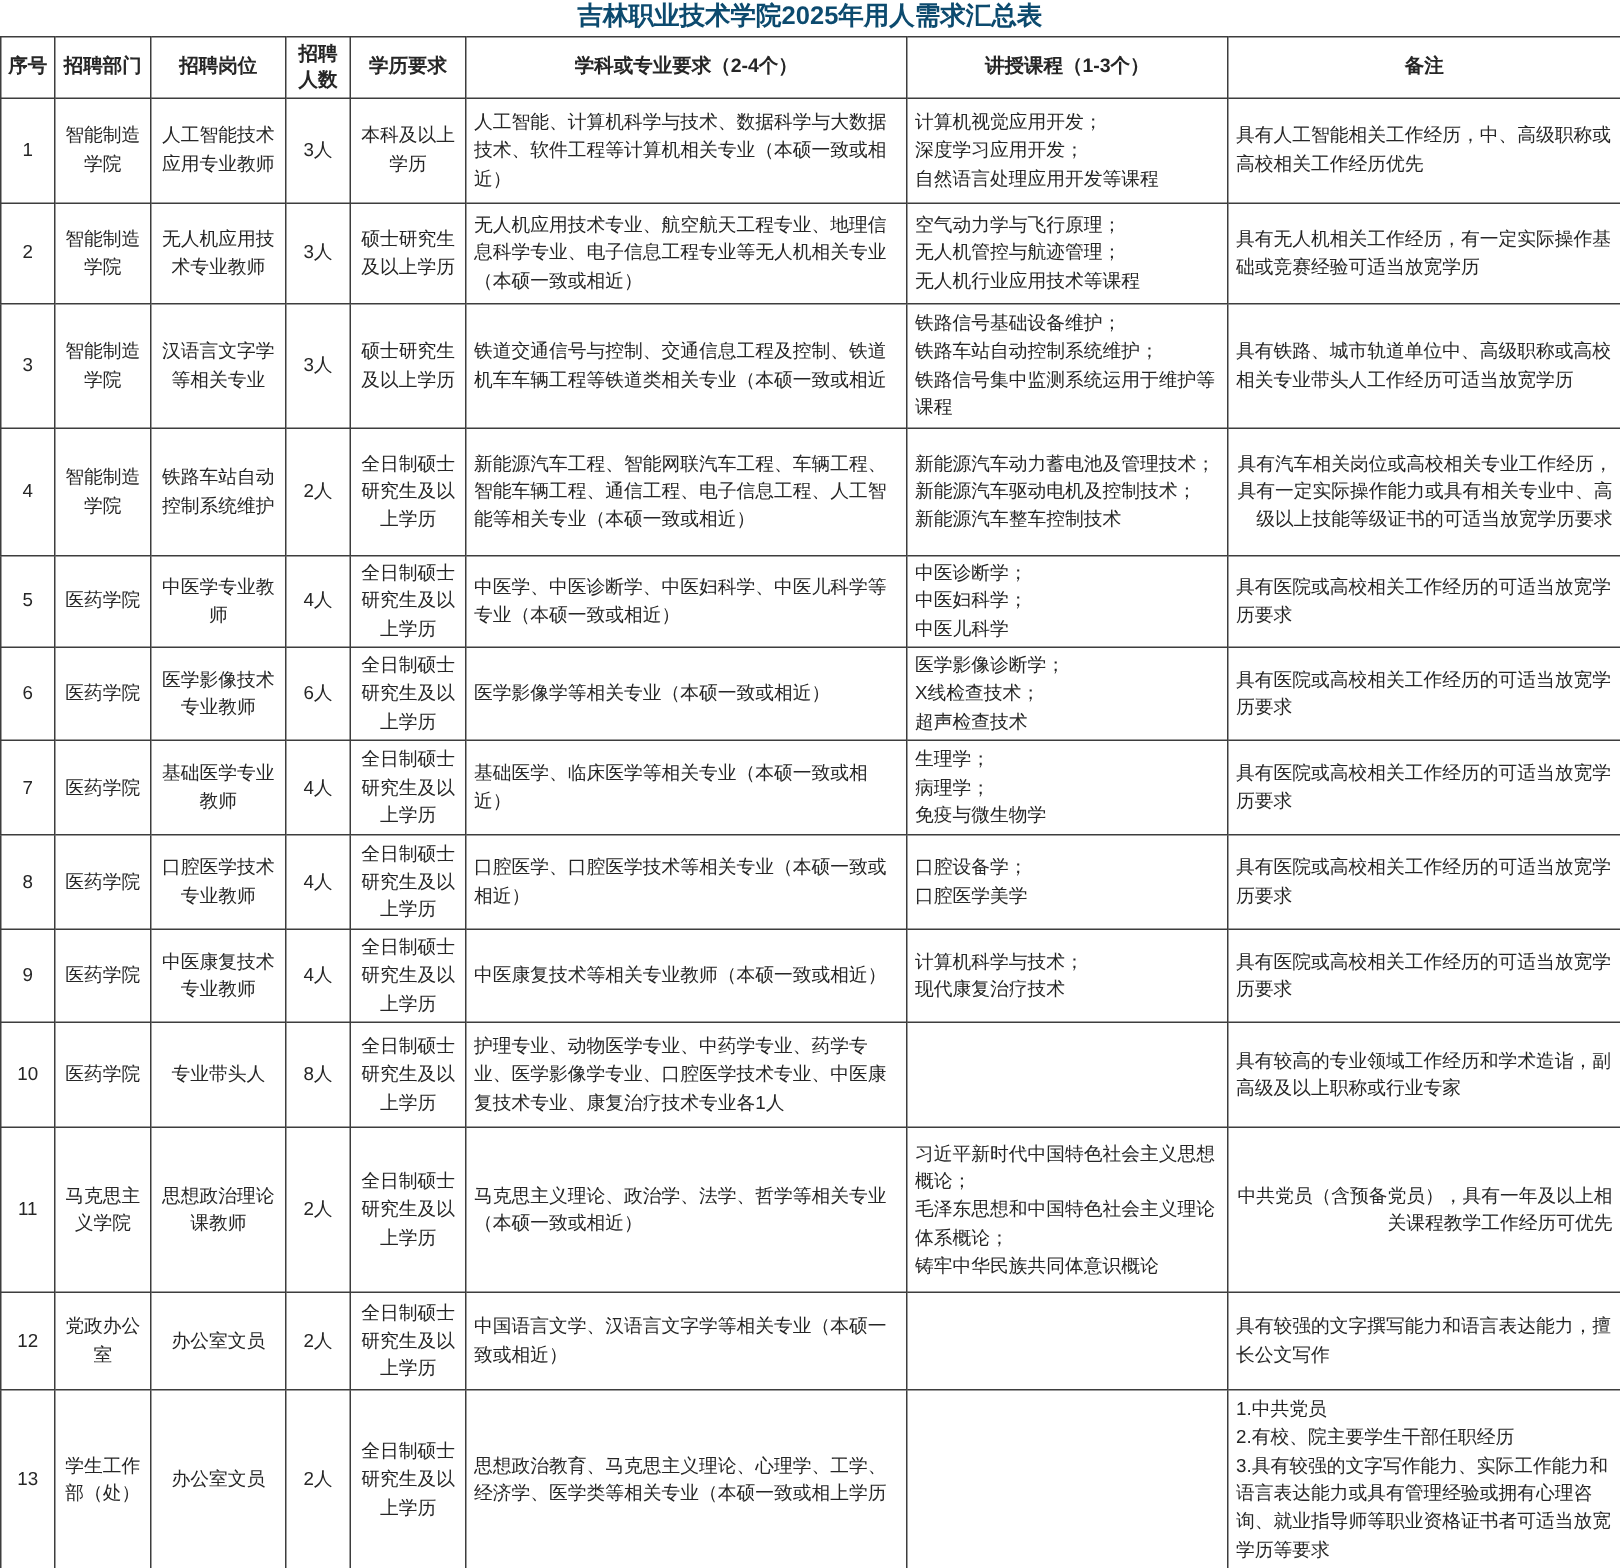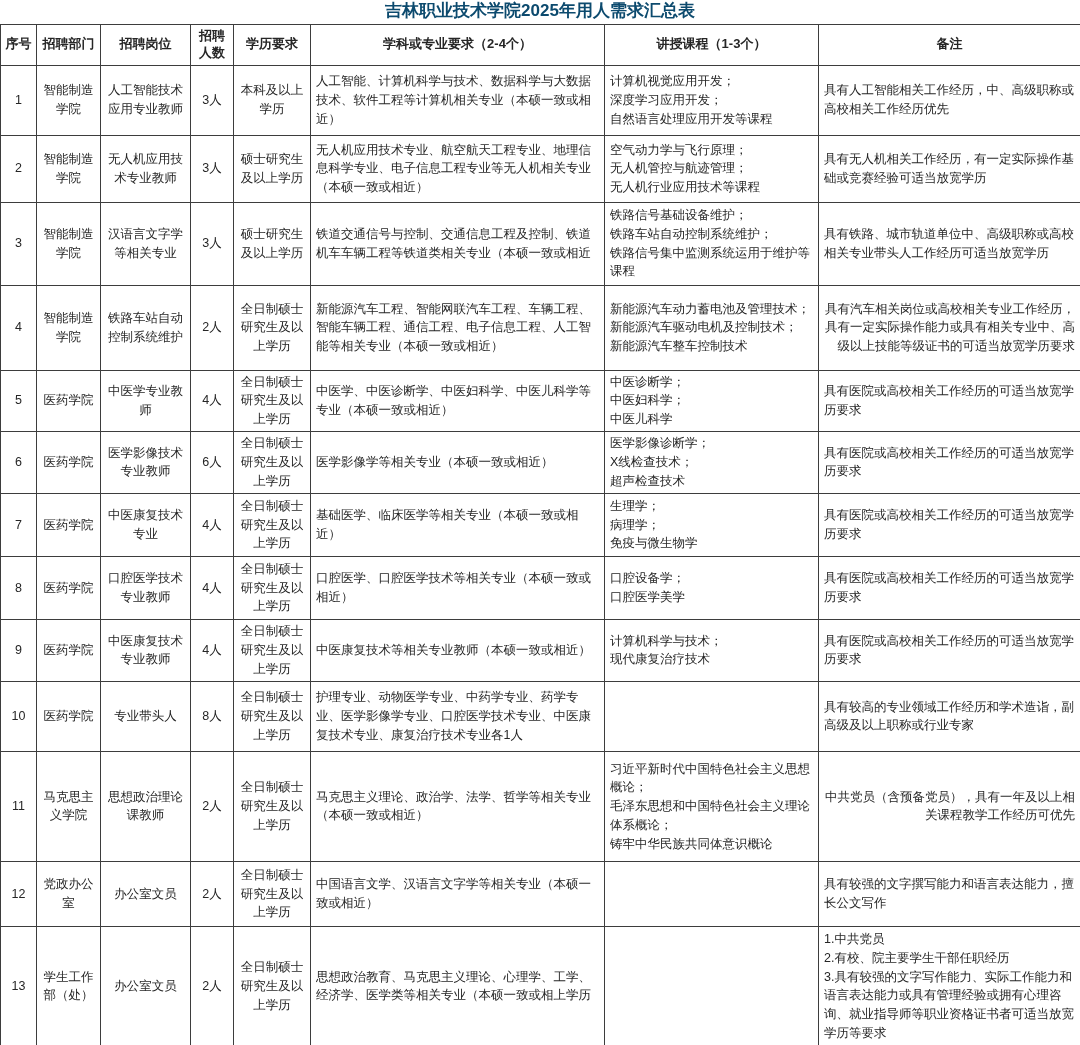--- a/index.html
+++ b/index.html
@@ -149,21 +149,21 @@
           <td class="c-center">全日制硕士研究生及以上学历</td>
           <td class="c-left">医学影像学等相关专业（本硕一致或相近）</td>
           <td class="c-left c-pre">医学影像诊断学；
 X线检查技术；
 超声检查技术</td>
           <td class="c-left c-pre">具有医院或高校相关工作经历的可适当放宽学历要求</td>
         </tr>
         <tr style="height: 63px;">
           <td class="c-center">7</td>
           <td class="c-center">医药学院</td>
-          <td class="c-center">中医康复技术专业</td>
+          <td class="c-center">基础医学专业教师</td>
           <td class="c-center">4人</td>
           <td class="c-center">全日制硕士研究生及以上学历</td>
           <td class="c-left">基础医学、临床医学等相关专业（本硕一致或相近）</td>
           <td class="c-left c-pre">生理学；
 病理学；
 免疫与微生物学</td>
           <td class="c-left c-pre">具有医院或高校相关工作经历的可适当放宽学历要求</td>
         </tr>
         <tr style="height: 63px;">
           <td class="c-center">8</td>

